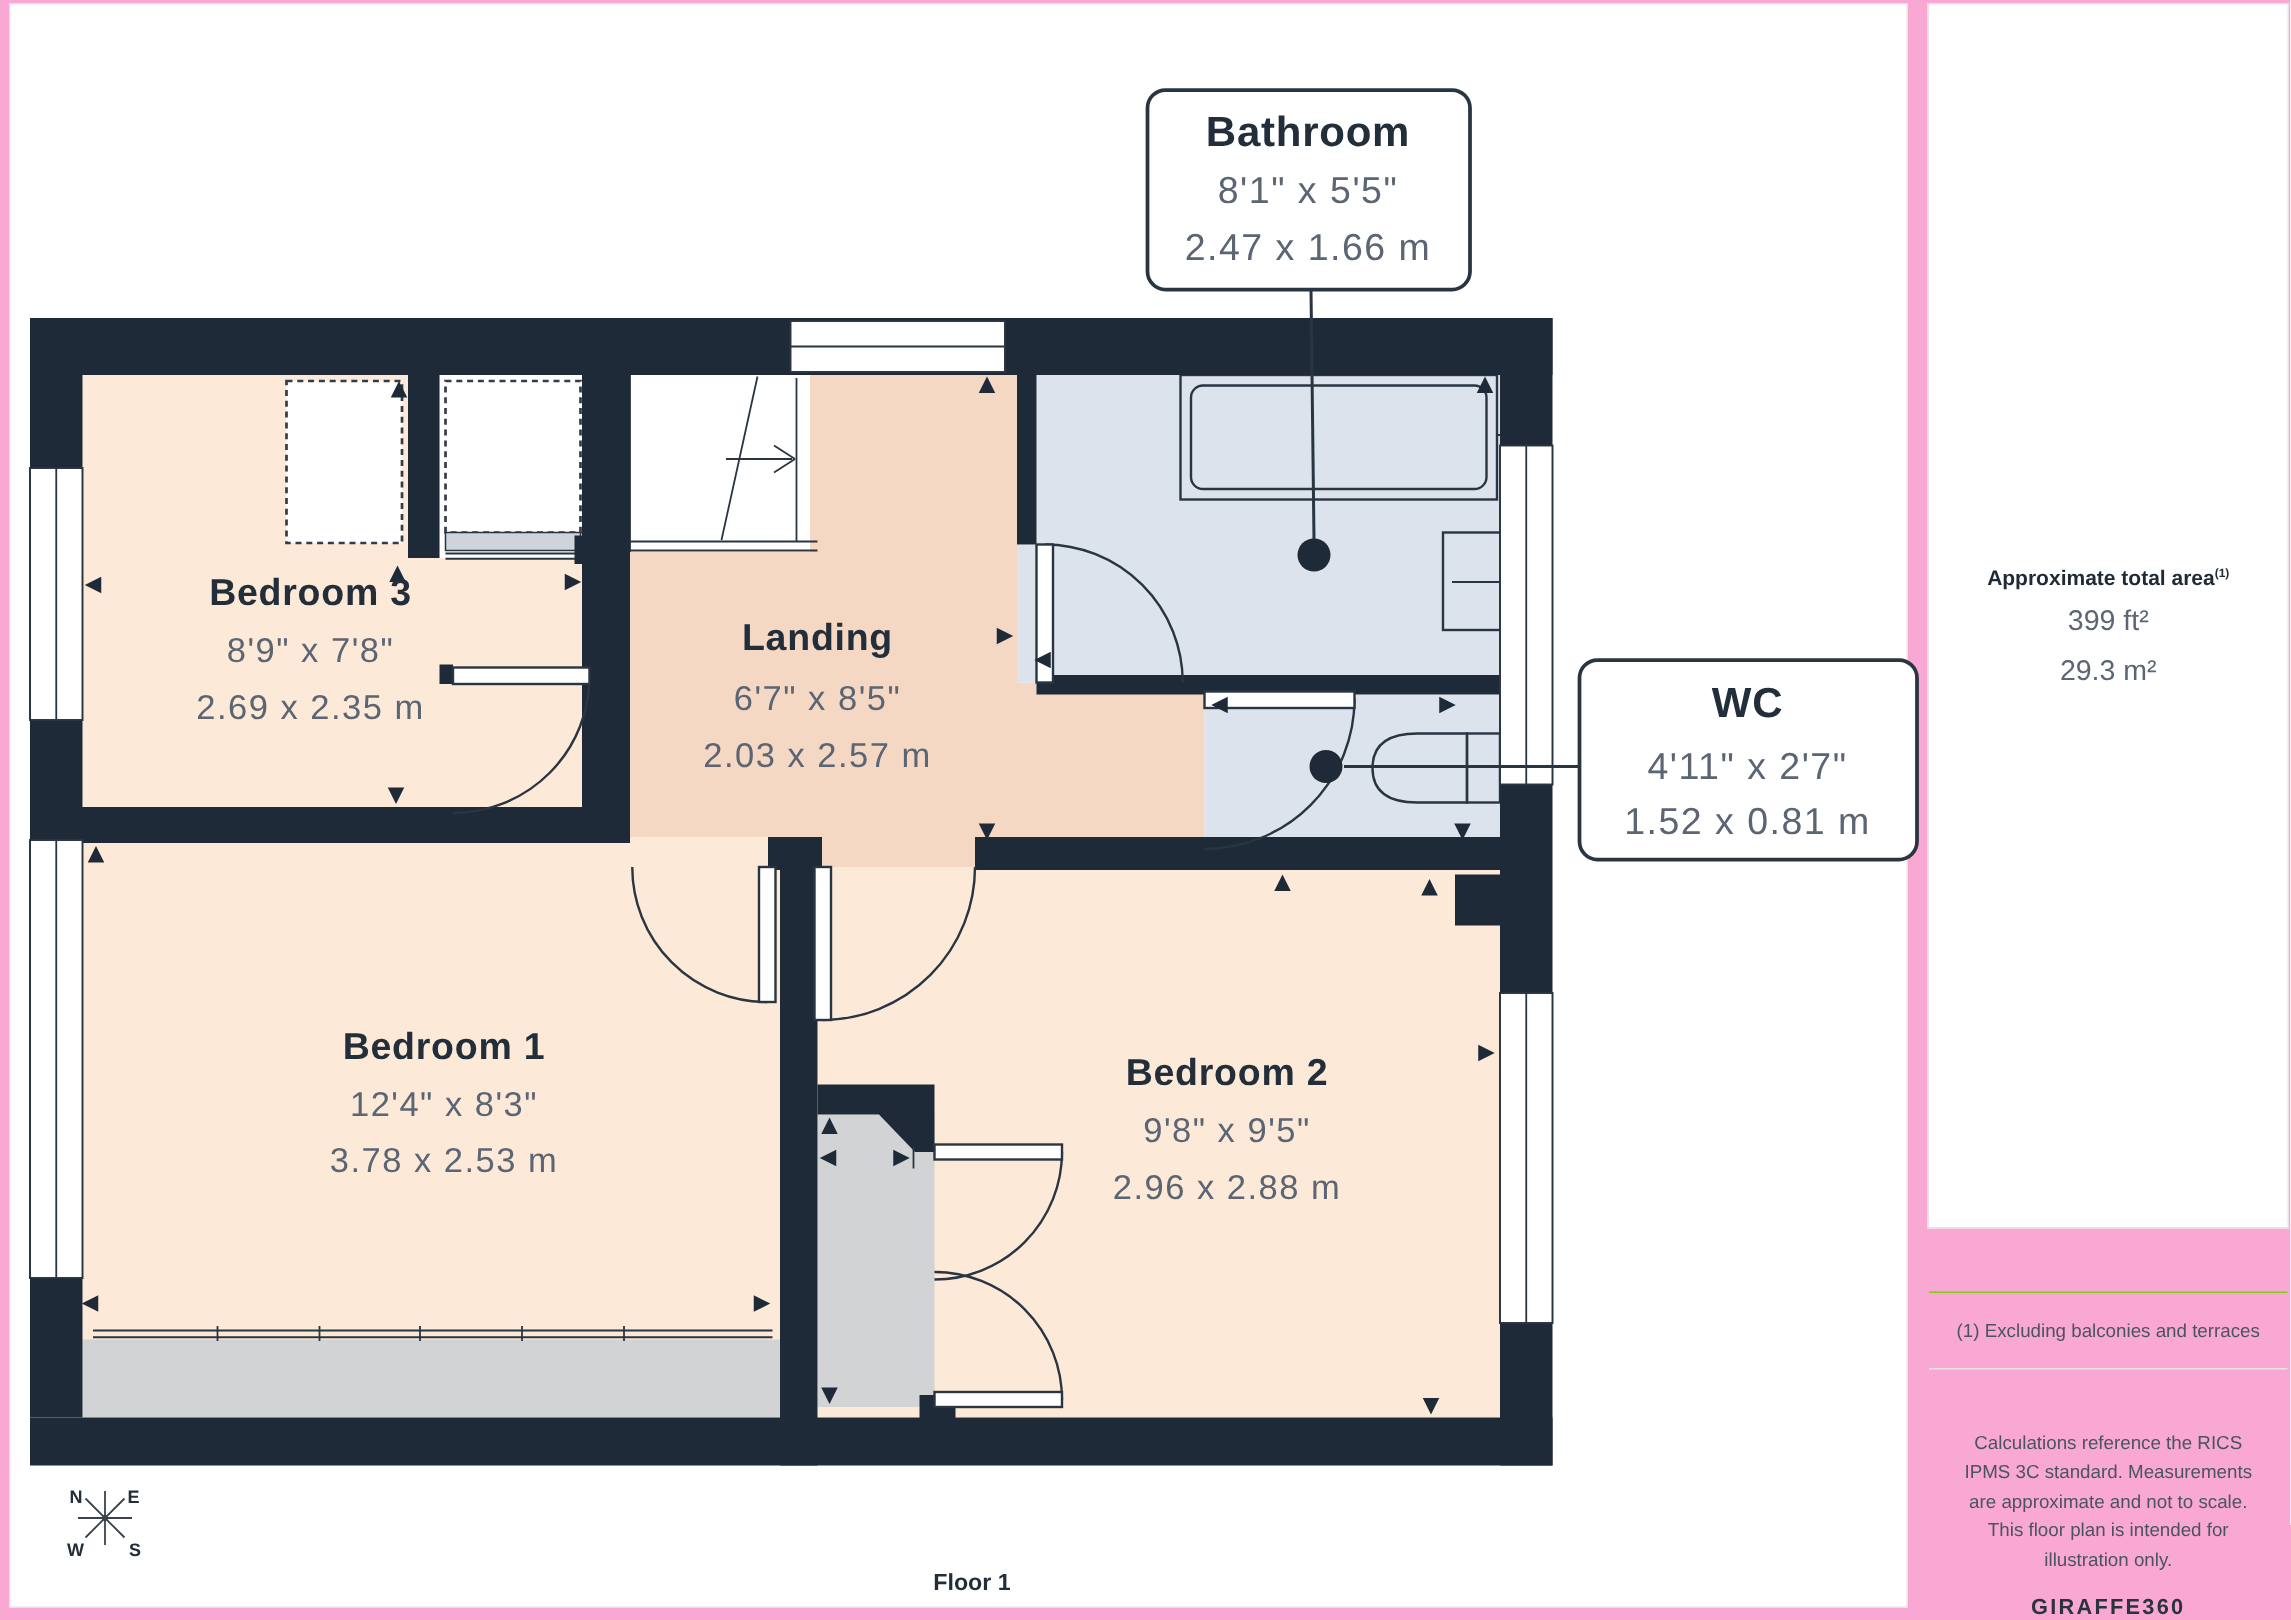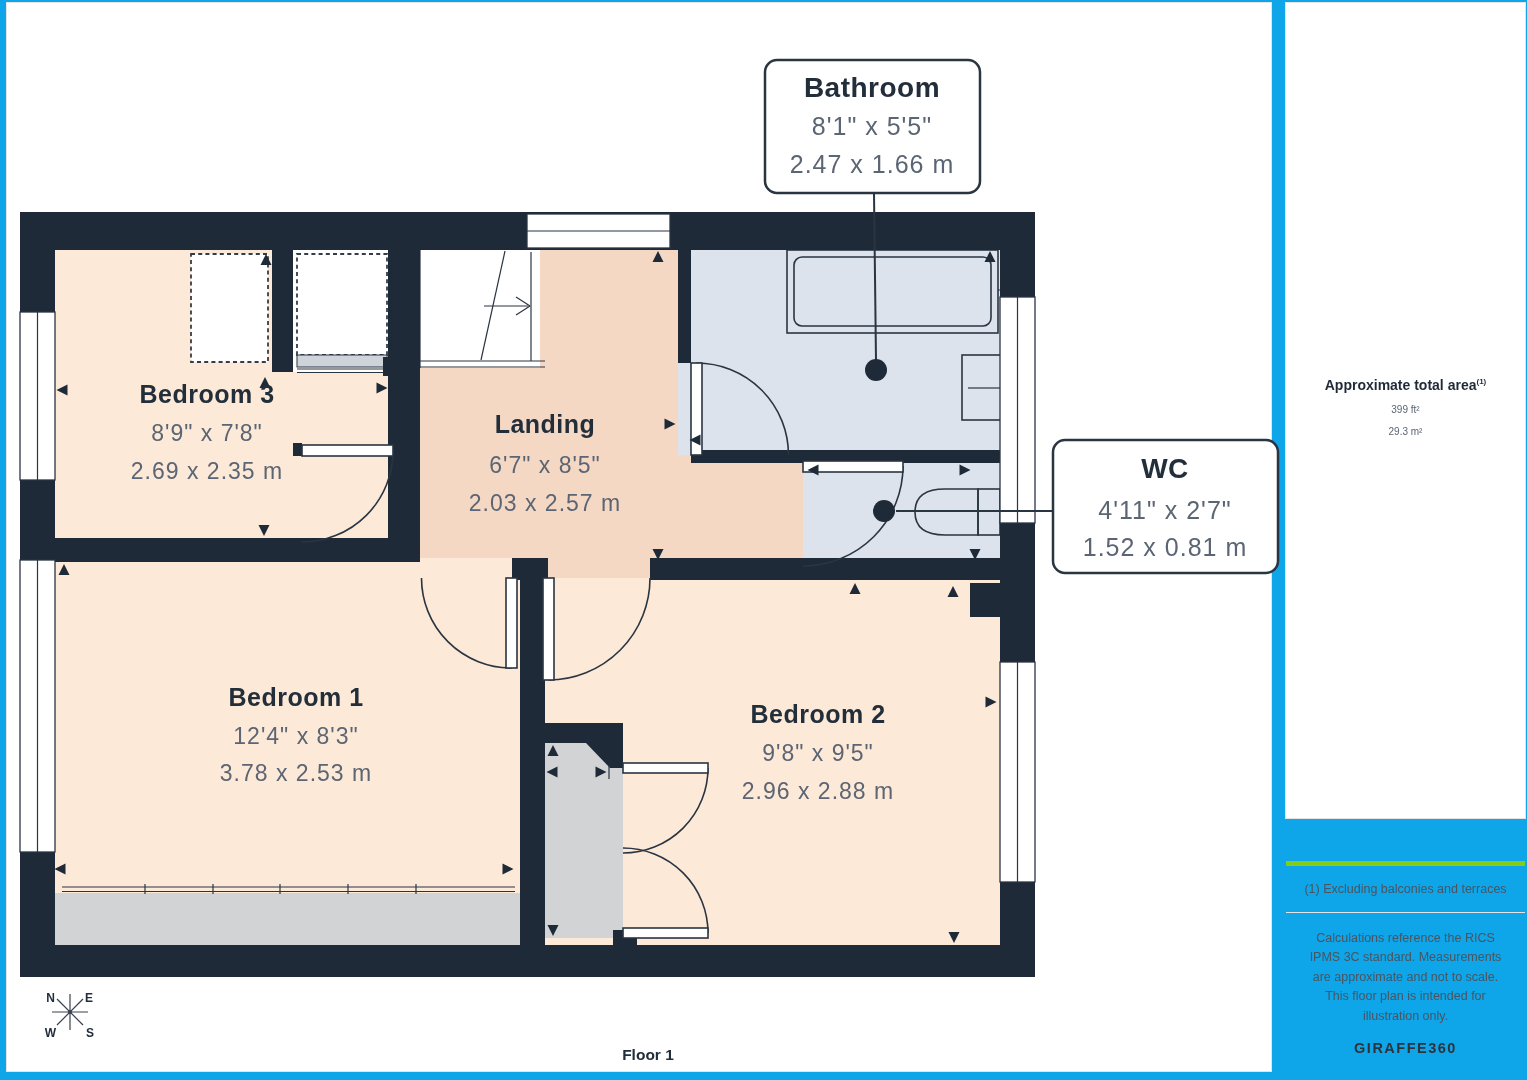--- a/index.html
+++ b/index.html
@@ -1,16 +1,16 @@
 <!DOCTYPE html>
 <html><head>
 <meta charset="utf-8">
 <style>
   html,body{margin:0;padding:0;background:#fff;}
-  .page{position:relative;width:1527px;height:1080px;background:#0ea5e9;overflow:hidden;
+  .page{position:relative;width:1527px;height:1080px;background:#f9a8d4;overflow:hidden;
         font-family:"Liberation Sans",sans-serif;}
   .main-panel{position:absolute;left:6px;top:2px;width:1266px;height:1070px;
               border:1px solid #e4e4e4;background:#fff;box-sizing:border-box;}
   svg.plan{position:absolute;left:0;top:0;width:1527px;height:1080px;}
 
   
   .wall{fill:#1e2a37;}
   .floor-bed{fill:#fce9d8;}
   .floor-land{fill:#f5d8c4;}
   .floor-bath{fill:#dde3ed;}
@@ -35,27 +35,27 @@
   .fl{font-size:15.5px;font-weight:700;fill:#232e3b;text-anchor:middle;}
   .cl{font-size:12px;font-weight:700;fill:#232e3b;}
   .compass-line{stroke:#39424e;stroke-width:1.2;}
 
   
   .sidebar{position:absolute;left:1285px;top:2px;width:241px;height:817px;
            border:1px solid #e4e4e4;background:#fff;box-sizing:border-box;}
   .area-block{position:absolute;top:374px;left:0;width:100%;text-align:center;}
   .area-title{font-size:14px;font-weight:700;color:#1f2a37;}
   .area-title sup{font-size:8px;}
-  .area-val{font-size:10px;color:#5b6573;margin-top:11px;}
+  .area-val{font-size:19px;color:#5b6573;margin-top:11px;}
   .footnote-sec{position:absolute;top:858px;left:0;width:100%;height:51px;
-                border-top:5px solid #84cc16;display:flex;align-items:center;justify-content:center;
+                border-top:1px solid #84cc16;display:flex;align-items:center;justify-content:center;
                 font-size:12.5px;color:#4a545f;box-sizing:border-box;text-align:center;}
   .disclaimer-sec{position:absolute;top:909px;left:0;width:100%;height:161px;
                   border-top:1px solid #e4e4e4;box-sizing:border-box;text-align:center;}
-  .disclaimer{width:198px;margin:16px auto 0;font-size:12.5px;line-height:1.55;color:#4a545f;}
+  .disclaimer{width:198px;margin:40px auto 0;font-size:12.5px;line-height:1.55;color:#4a545f;}
   .brand{margin-top:14px;font-size:14.5px;letter-spacing:1.5px;color:#2b333d;}
   .brand .b1{font-weight:700;}
   .brand .b2{font-weight:700;margin-top:44px;}
 </style>
 </head>
 <body>
 
 <div class="page">
 
   <div class="main-panel"></div>

